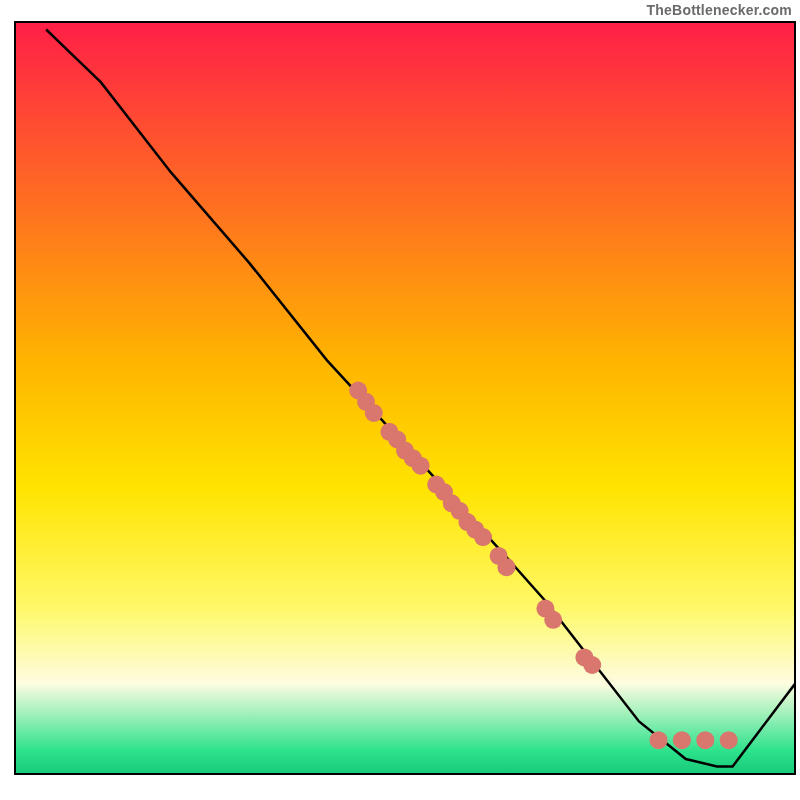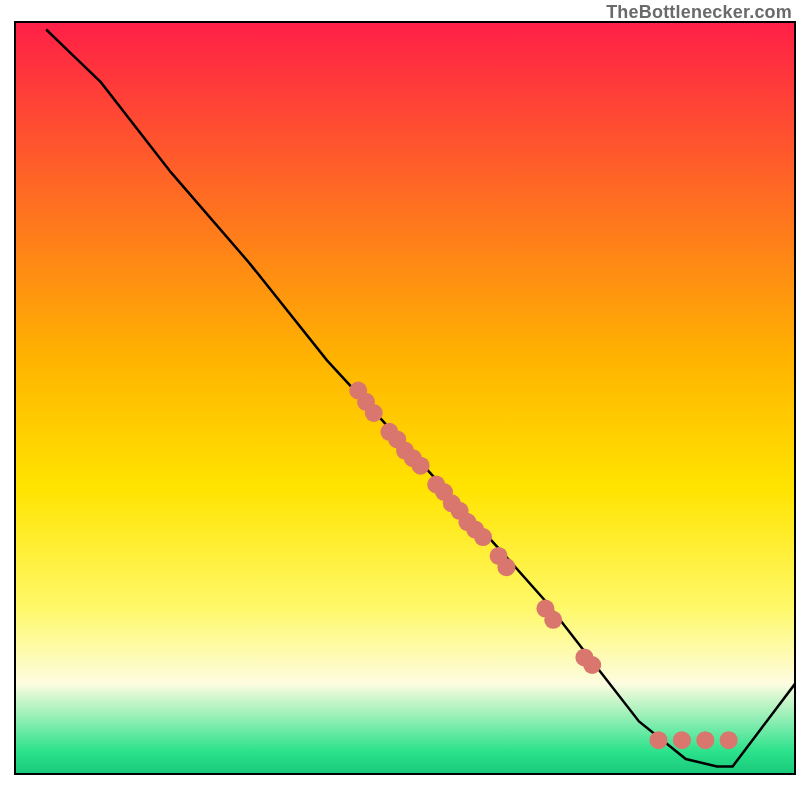--- a/index.html
+++ b/index.html
@@ -13,21 +13,21 @@
   }
   .stage {
     position: relative;
     width: 800px;
     height: 800px;
   }
   .watermark {
     position: absolute;
     top: 2px;
     right: 8px;
-    font-size: 18px;
+    font-size: 14px;
     font-weight: 600;
     color: #6a6a6a;
     letter-spacing: 0.2px;
     z-index: 10;
   }
   svg {
     position: absolute;
     top: 0;
     left: 0;
   }

